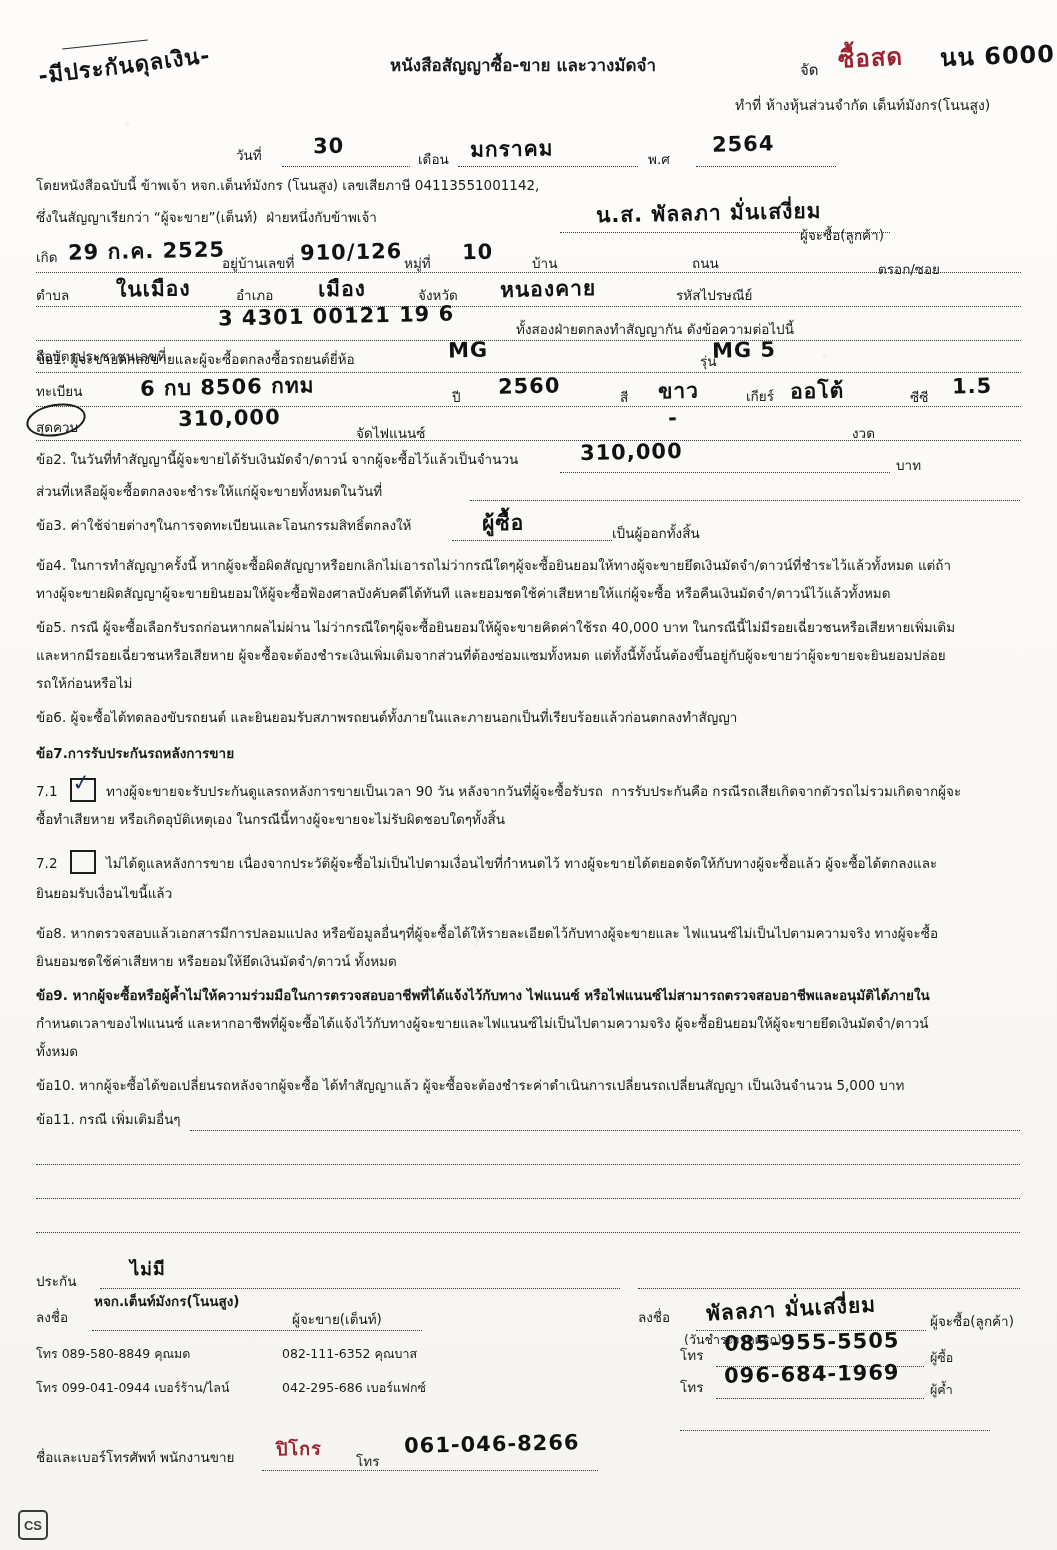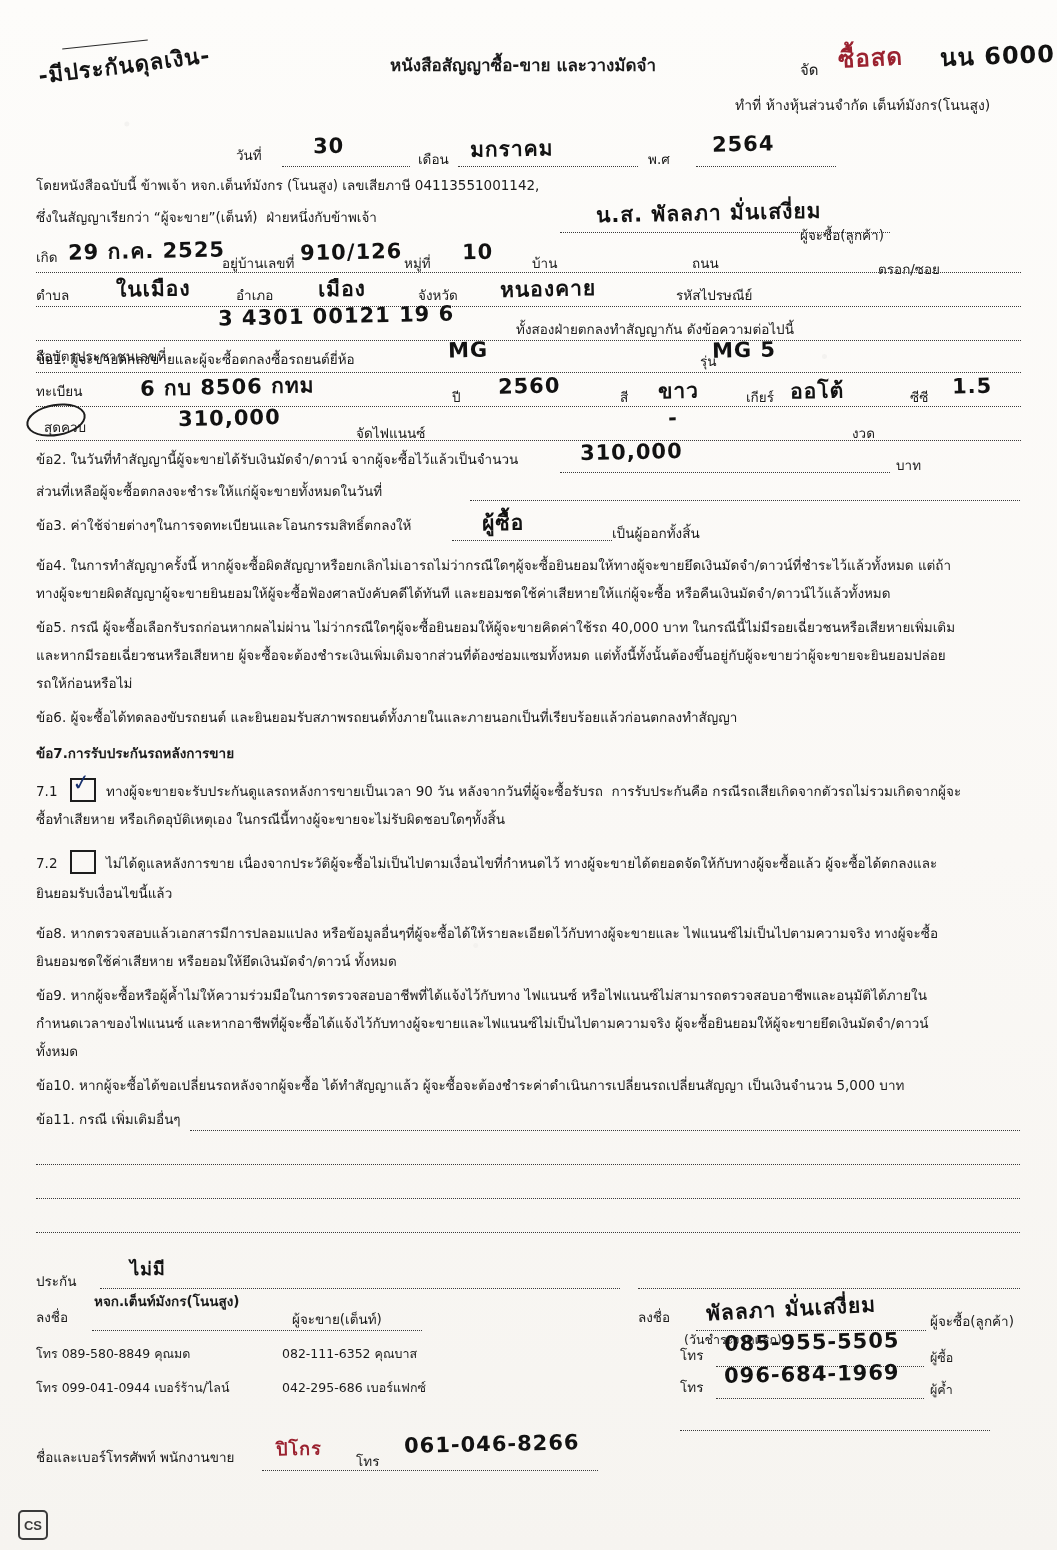--- a/index.html
+++ b/index.html
@@ -137,28 +137,28 @@
   <div class="t" style="left:700px;top:352px;">รุ่น</div>
   <div class="hw" style="left:712px;top:338px;">MG 5</div>
   <div class="line" style="left:36px;top:372px;width:985px;"></div>
 
   <div class="t" style="left:36px;top:382px;">ทะเบียน</div>
   <div class="hw" style="left:140px;top:370px;">6 กบ 8506 กทม</div>
   <div class="t" style="left:452px;top:388px;">ปี</div>
   <div class="hw" style="left:498px;top:374px;">2560</div>
   <div class="t" style="left:620px;top:388px;">สี</div>
   <div class="hw" style="left:658px;top:374px;">ขาว</div>
-  <div class="t" style="left:746px;top:388px;">เกียร์</div>
+  <div class="t" style="left:746px;top:388px;font-family:Liberation Serif, serif;">เกียร์</div>
   <div class="hw" style="left:790px;top:374px;">ออโต้</div>
   <div class="t" style="left:910px;top:388px;">ซีซี</div>
   <div class="hw" style="left:952px;top:374px;">1.5</div>
   <div class="line" style="left:36px;top:406px;width:985px;"></div>
 
   <div class="ellipse" style="left:26px;top:404px;width:56px;height:28px;"></div>
-  <div class="t" style="left:44px;top:418px;">สุดควบ</div>
+  <div class="t" style="left:36px;top:418px;">สุดควบ</div>
   <div class="hw" style="left:178px;top:406px;">310,000</div>
   <div class="t" style="left:356px;top:424px;">จัดไฟแนนซ์</div>
   <div class="hw" style="left:668px;top:406px;">-</div>
   <div class="t" style="left:852px;top:424px;">งวด</div>
   <div class="line" style="left:36px;top:440px;width:985px;"></div>
 
   <div class="t" style="left:36px;top:450px;">ข้อ2. ในวันที่ทำสัญญานี้ผู้จะขายได้รับเงินมัดจำ/ดาวน์ จากผู้จะซื้อไว้แล้วเป็นจำนวน</div>
   <div class="hw" style="left:580px;top:440px;">310,000</div>
   <div class="t" style="left:896px;top:456px;">บาท</div>
   <div class="line" style="left:560px;top:472px;width:330px;"></div>
@@ -186,21 +186,21 @@
   <div class="t" style="left:106px;top:782px;">ทางผู้จะขายจะรับประกันดูแลรถหลังการขายเป็นเวลา 90 วัน หลังจากวันที่ผู้จะซื้อรับรถ  การรับประกันคือ กรณีรถเสียเกิดจากตัวรถไม่รวมเกิดจากผู้จะ</div>
   <div class="t" style="left:36px;top:810px;">ซื้อทำเสียหาย หรือเกิดอุบัติเหตุเอง ในกรณีนี้ทางผู้จะขายจะไม่รับผิดชอบใดๆทั้งสิ้น</div>
 
   <div class="t" style="left:36px;top:854px;">7.2</div>
   <div class="cbox" style="left:70px;top:850px;"></div>
   <div class="t" style="left:106px;top:854px;">ไม่ได้ดูแลหลังการขาย เนื่องจากประวัติผู้จะซื้อไม่เป็นไปตามเงื่อนไขที่กำหนดไว้ ทางผู้จะขายได้ตยอดจัดให้กับทางผู้จะซื้อแล้ว ผู้จะซื้อได้ตกลงและ</div>
   <div class="t" style="left:36px;top:884px;">ยินยอมรับเงื่อนไขนี้แล้ว</div>
 
   <div class="t" style="left:36px;top:924px;">ข้อ8. หากตรวจสอบแล้วเอกสารมีการปลอมแปลง หรือข้อมูลอื่นๆที่ผู้จะซื้อได้ให้รายละเอียดไว้กับทางผู้จะขายและ ไฟแนนซ์ไม่เป็นไปตามความจริง ทางผู้จะซื้อ</div>
   <div class="t" style="left:36px;top:952px;">ยินยอมชดใช้ค่าเสียหาย หรือยอมให้ยึดเงินมัดจำ/ดาวน์ ทั้งหมด</div>
-  <div class="t" style="left:36px;top:986px;">ข้อ9. หากผู้จะซื้อหรือผู้ค้ำไม่ให้ความร่วมมือในการตรวจสอบอาชีพที่ได้แจ้งไว้กับทาง ไฟแนนซ์ หรือไฟแนนซ์ไม่สามารถตรวจสอบอาชีพและอนุมัติได้ภายใน</div>
+  <div class="t" style="left:36px;top:986px;font-weight:bold;">ข้อ9. หากผู้จะซื้อหรือผู้ค้ำไม่ให้ความร่วมมือในการตรวจสอบอาชีพที่ได้แจ้งไว้กับทาง ไฟแนนซ์ หรือไฟแนนซ์ไม่สามารถตรวจสอบอาชีพและอนุมัติได้ภายใน</div>
   <div class="t" style="left:36px;top:1014px;">กำหนดเวลาของไฟแนนซ์ และหากอาชีพที่ผู้จะซื้อได้แจ้งไว้กับทางผู้จะขายและไฟแนนซ์ไม่เป็นไปตามความจริง ผู้จะซื้อยินยอมให้ผู้จะขายยึดเงินมัดจำ/ดาวน์</div>
   <div class="t" style="left:36px;top:1042px;">ทั้งหมด</div>
   <div class="t" style="left:36px;top:1076px;">ข้อ10. หากผู้จะซื้อได้ขอเปลี่ยนรถหลังจากผู้จะซื้อ ได้ทำสัญญาแล้ว ผู้จะซื้อจะต้องชำระค่าดำเนินการเปลี่ยนรถเปลี่ยนสัญญา เป็นเงินจำนวน 5,000 บาท</div>
   <div class="t" style="left:36px;top:1110px;">ข้อ11. กรณี เพิ่มเติมอื่นๆ</div>
 
   <div class="line" style="left:190px;top:1130px;width:830px;"></div>
   <div class="line" style="left:36px;top:1164px;width:984px;"></div>
   <div class="line" style="left:36px;top:1198px;width:984px;"></div>
   <div class="line" style="left:36px;top:1232px;width:984px;"></div>
 

